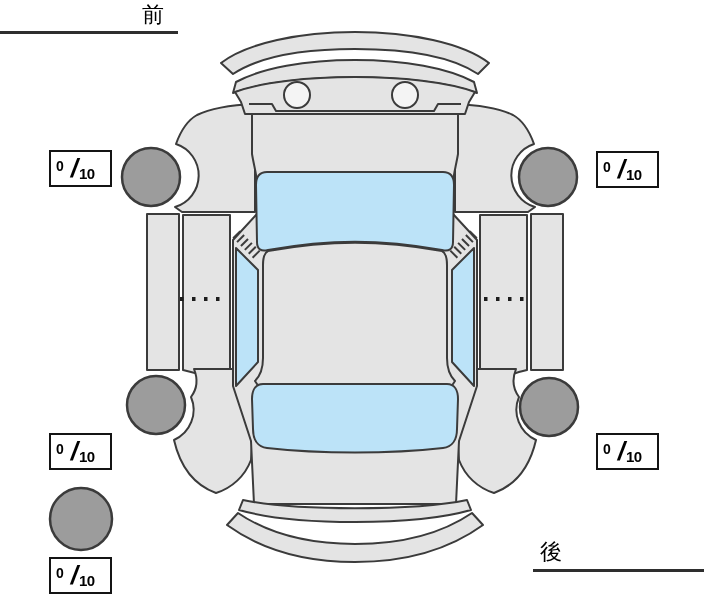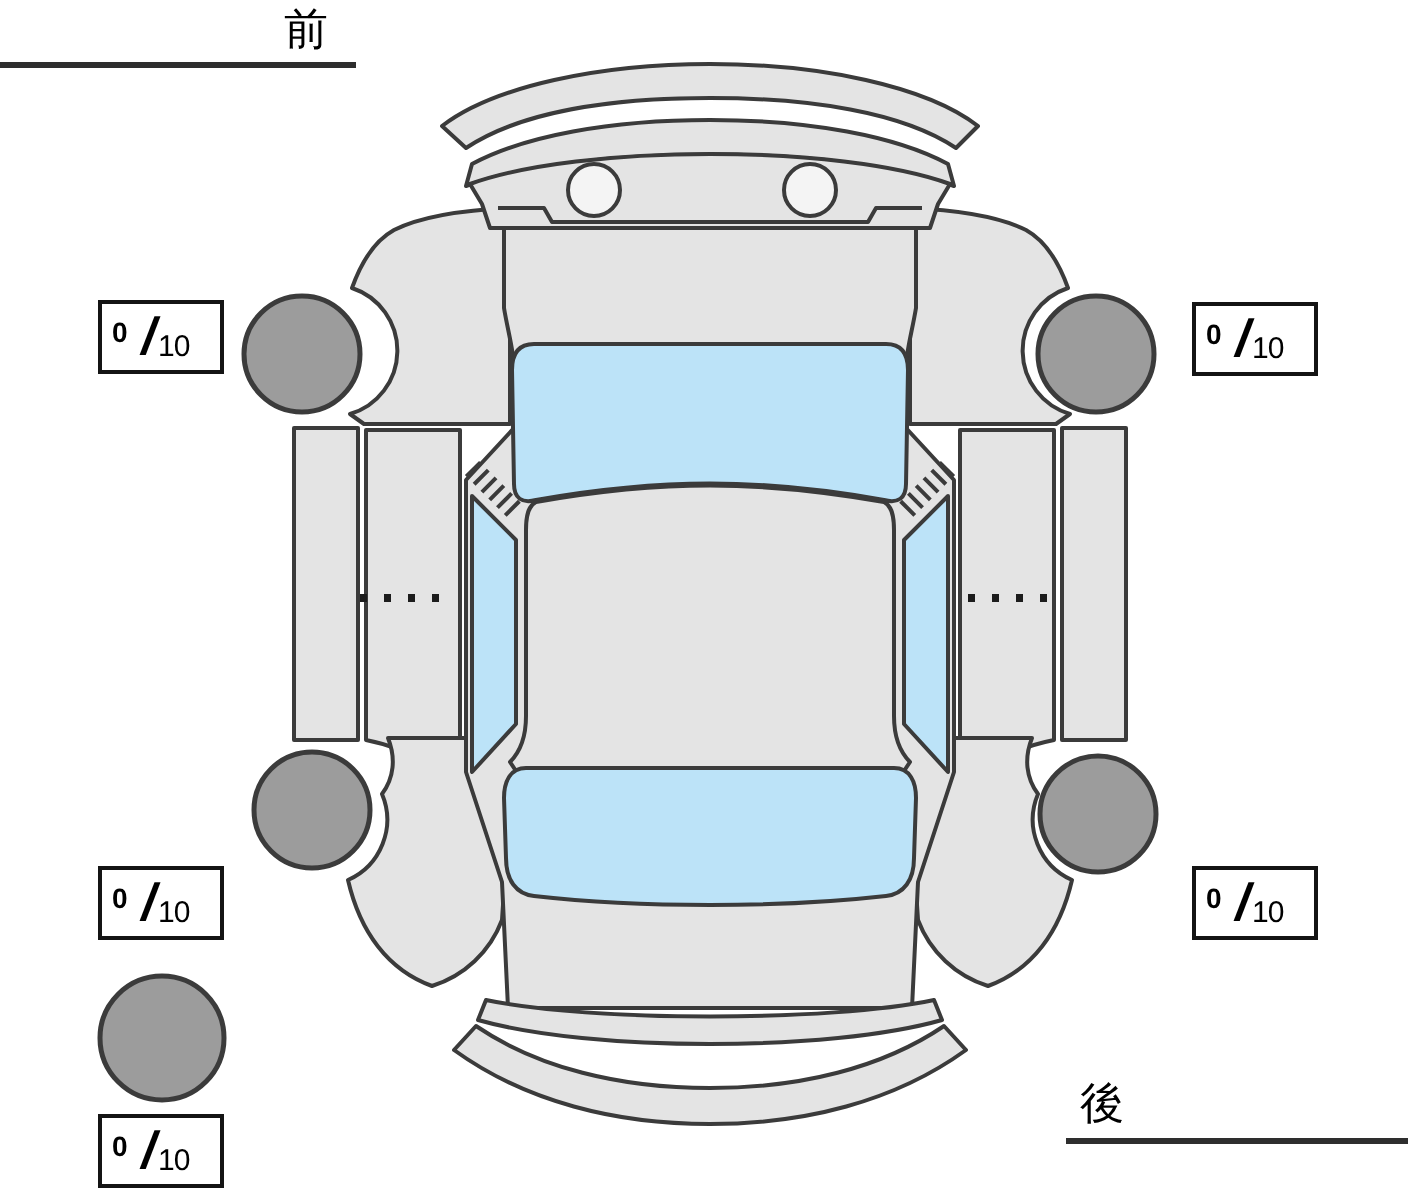--- a/index.html
+++ b/index.html
@@ -27,21 +27,21 @@
   .dir-rear{left:533px;top:539px;width:171px;text-align:left;padding:0 0 4px 7px;}
 
   
   .score{
     position:absolute;width:63px;height:37px;background:#fff;
     border:2px solid #141414;box-sizing:border-box;
     display:flex;align-items:center;padding:0 5px;color:#000;
   }
   .score .v{font-size:14px;font-weight:700;transform:translateY(-3px);}
   .score .sep{font-size:26px;font-weight:600;font-style:italic;line-height:0.9;margin-left:7px;transform:translateY(0px);}
-  .score .m{font-size:15px;font-weight:400;align-self:flex-end;margin:0 0 3px 1px;letter-spacing:-0.5px;}
+  .score .m{font-size:15px;font-weight:700;align-self:flex-end;margin:0 0 3px 1px;letter-spacing:-0.5px;}
   .s-fl{left:49px;top:150px;}
   .s-fr{left:596px;top:151px;}
   .s-rl{left:49px;top:433px;}
   .s-rr{left:596px;top:433px;}
   .s-sp{left:49px;top:557px;}
 </style>
 </head>
 <body>
 
 <div class="stage">

